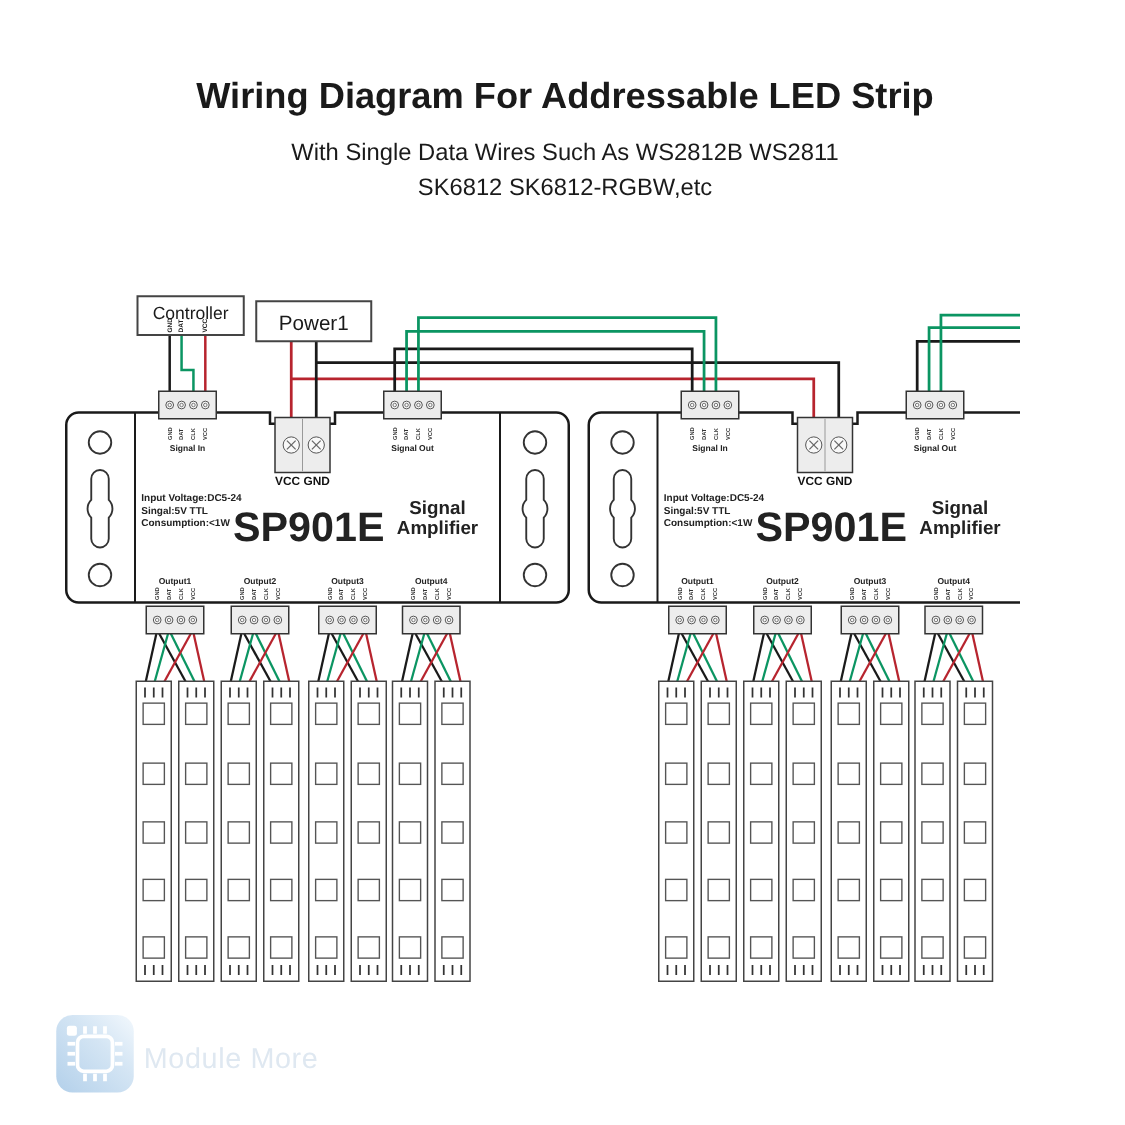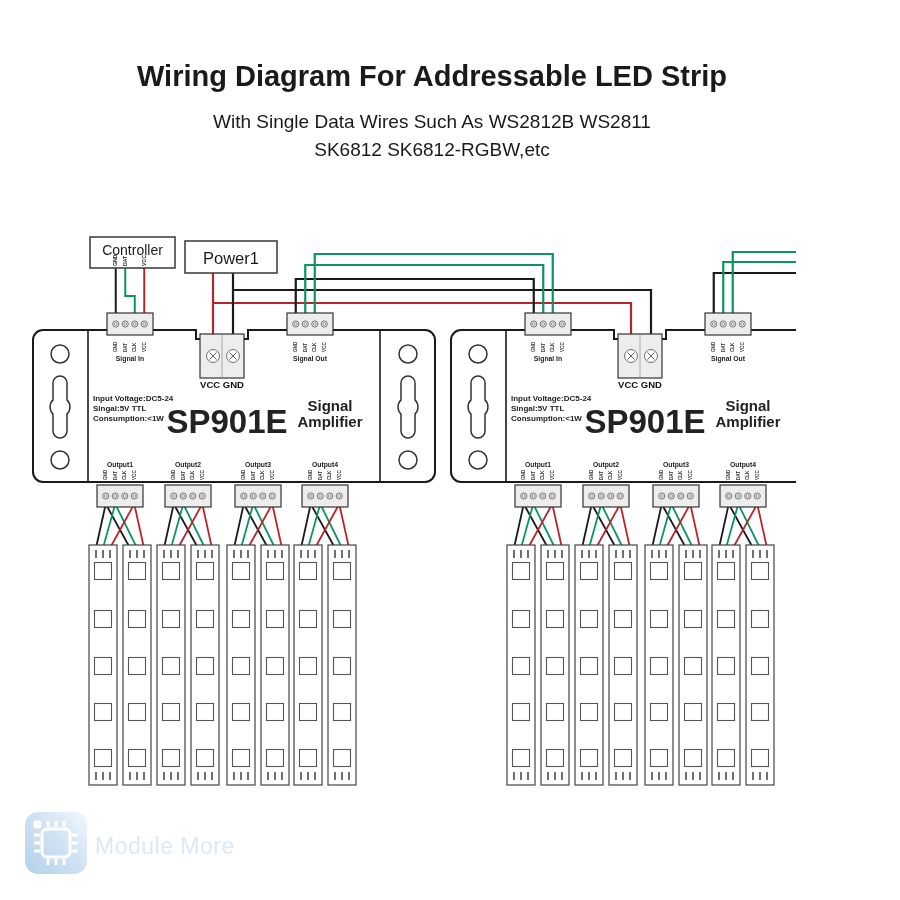--- a/index.html
+++ b/index.html
@@ -1,16 +1,16 @@
 <!DOCTYPE html>
 <html style="--wire-ground: #1a1a1a; --wire-data: #0b9562; --wire-power: #b7242e;"><head>
 <meta charset="utf-8">
 <style>
   html,body{margin:0;padding:0;background:#ffffff;}
-  .page{position:relative;width:796px;height:900px;background:#fff;overflow:hidden;}
+  .page{position:relative;width:796px;height:900px;background:#fff;overflow:hidden;padding-left:20px;}
   svg{display:block;}
   text{font-family:"Liberation Sans","DejaVu Sans",sans-serif;fill:#1a1a1a;}
   .title{font-size:29px;font-weight:bold;}
   .sub{font-size:19px;}
   .boxlbl{font-size:14px;}
   .boxlbl2{font-size:16.5px;}
   .boxR{fill:#fff;stroke:#444;stroke-width:1.6;}
   .unitO{fill:#fff;stroke:#1a1a1a;stroke-width:2;}
   .unitD{stroke:#1a1a1a;stroke-width:1.6;}
   .hole{fill:none;stroke:#333;stroke-width:1.5;}

